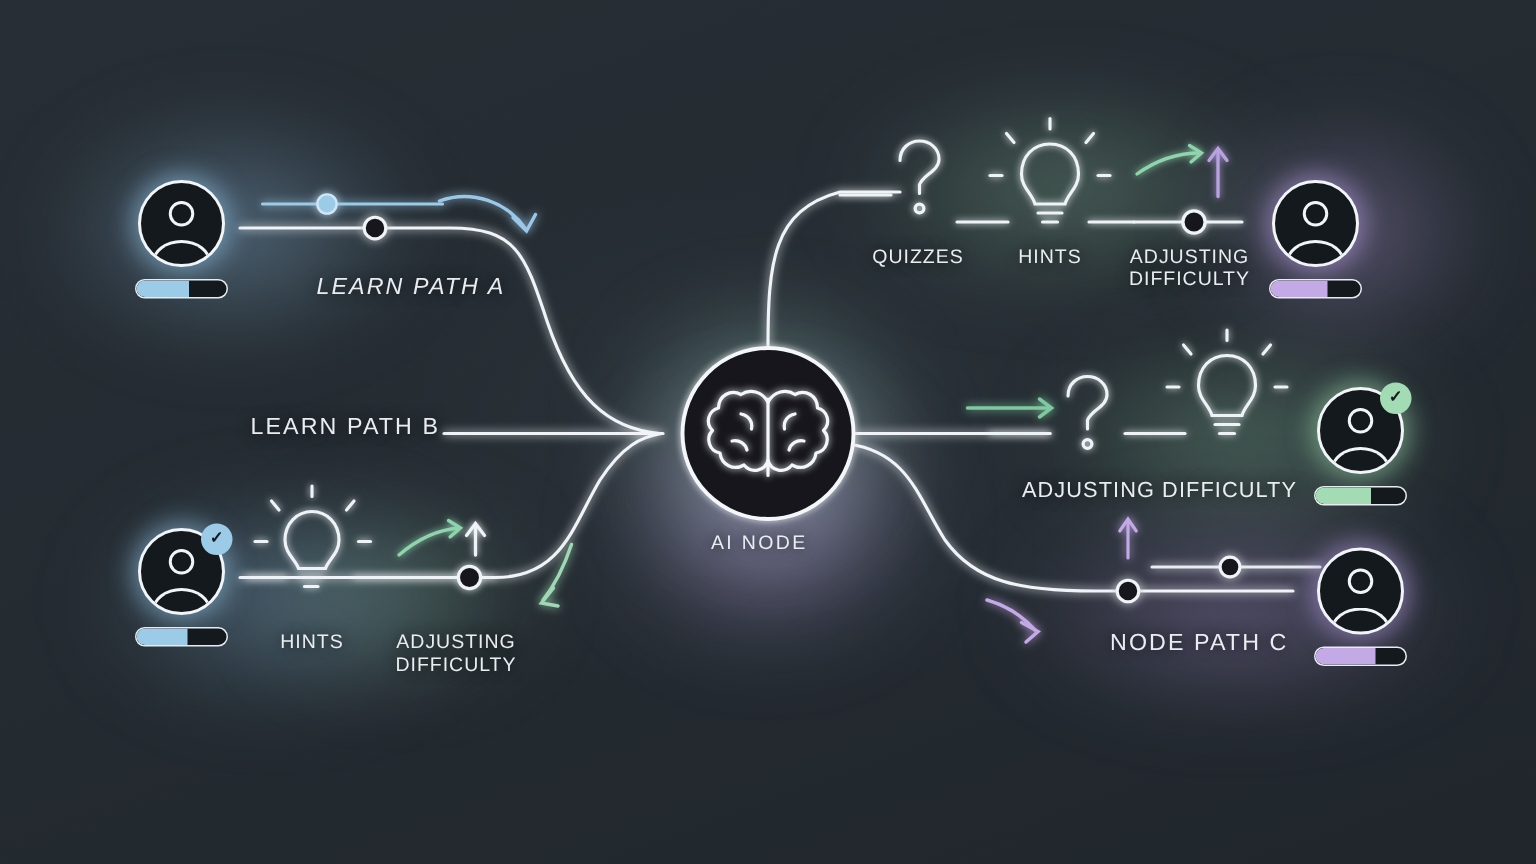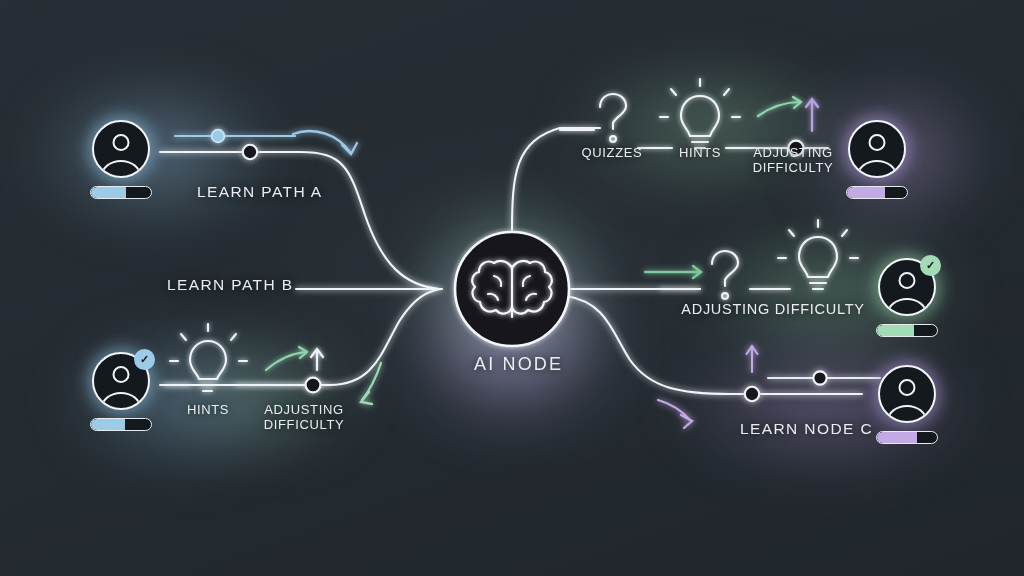--- a/index.html
+++ b/index.html
@@ -35,22 +35,22 @@
   svg.layer.icons { z-index:5; }
 
   
   .lbl {
     position:absolute; z-index:6; color:#e9edf1;
     font-family:"Liberation Sans", sans-serif;
     letter-spacing:.06em; white-space:pre-line; text-align:center;
     text-shadow:0 0 9px rgba(0,0,0,.75);
   }
   .lbl.path { font-size:15.5px; letter-spacing:.09em; }
-  .lbl.small { font-size:13px; letter-spacing:.05em; line-height:1.16; }
-  .lbl.node { font-size:18px; letter-spacing:.12em; }
+  .lbl.small { font-size:13px; letter-spacing:.05em; line-height:1.16;margin-top:18px; }
+  .lbl.node { font-size:13px; letter-spacing:.12em; }
 
   
   .avatar { position:absolute; z-index:6; }
   .ava-circle {
     width:58px; height:58px; border-radius:50%;
     background:#14191e; border:2.4px solid #f2f5f8; position:relative; overflow:hidden;
   }
   .ava-circle.glowblue  { box-shadow:0 0 16px 4px rgba(150,200,235,.55); }
   .ava-circle.glowpurp  { box-shadow:0 0 16px 4px rgba(186,160,228,.55); }
   .ava-circle.glowgreen { box-shadow:0 0 16px 4px rgba(155,215,175,.55); }
@@ -234,36 +234,36 @@
         <path d="M512,268 C508,261 500,259 494,263 C487,259 479,264 479,272 C472,274 470,282 475,287 C470,292 473,301 480,302 C481,310 489,314 496,310 C501,316 510,314 512,307"></path>
         <path d="M512,268 C516,261 524,259 530,263 C537,259 545,264 545,272 C552,274 554,282 549,287 C554,292 551,301 544,302 C543,310 535,314 528,310 C523,316 514,314 512,307"></path>
         <path d="M494,276 C499,277 502,281 501,286"></path>
         <path d="M488,294 C493,293 497,296 498,300"></path>
         <path d="M530,276 C525,277 522,281 523,286"></path>
         <path d="M536,294 C531,293 527,296 526,300"></path>
       </g>
     </g>
   </svg>
 
-  <div class="lbl path" style="left:197px; top:183px;">LEARN PATH A</div>
+  <div class="lbl path" style="left:211px; top:183px;font-style:italic;">LEARN PATH A</div>
 
   <div class="lbl path" style="left:167px; top:276px;">LEARN PATH B</div>
 
   <div class="lbl small" style="left:182px; top:402px; width:52px;">HINTS</div>
   <div class="lbl small" style="left:249px; top:402px; width:110px;">ADJUSTING
 DIFFICULTY</div>
 
   <div class="lbl small" style="left:570px; top:145px; width:84px;">QUIZZES</div>
   <div class="lbl small" style="left:665px; top:145px; width:70px;">HINTS</div>
   <div class="lbl small" style="left:737px; top:145px; width:112px;">ADJUSTING
 DIFFICULTY</div>
 
   <div class="lbl small" style="left:678px; top:301px; width:190px; font-size:14.5px;">ADJUSTING DIFFICULTY</div>
 
-  <div class="lbl path" style="left:740px; top:420px;">LEARN NODE C</div>
+  <div class="lbl path" style="left:740px; top:420px;">NODE PATH C</div>
 
   <div class="lbl node" style="left:474px; top:354px;">AI NODE</div>
 
   <div class="avatar" style="left:92px; top:120px;">
     <div class="ava-circle glowblue">
       <div class="ava-head"></div>
       <div class="ava-body"></div>
     </div>
     <div class="pbar" style="left:-2px; top:66px;">
       <i style="width:58%; background:#9ccbe8;"></i>

